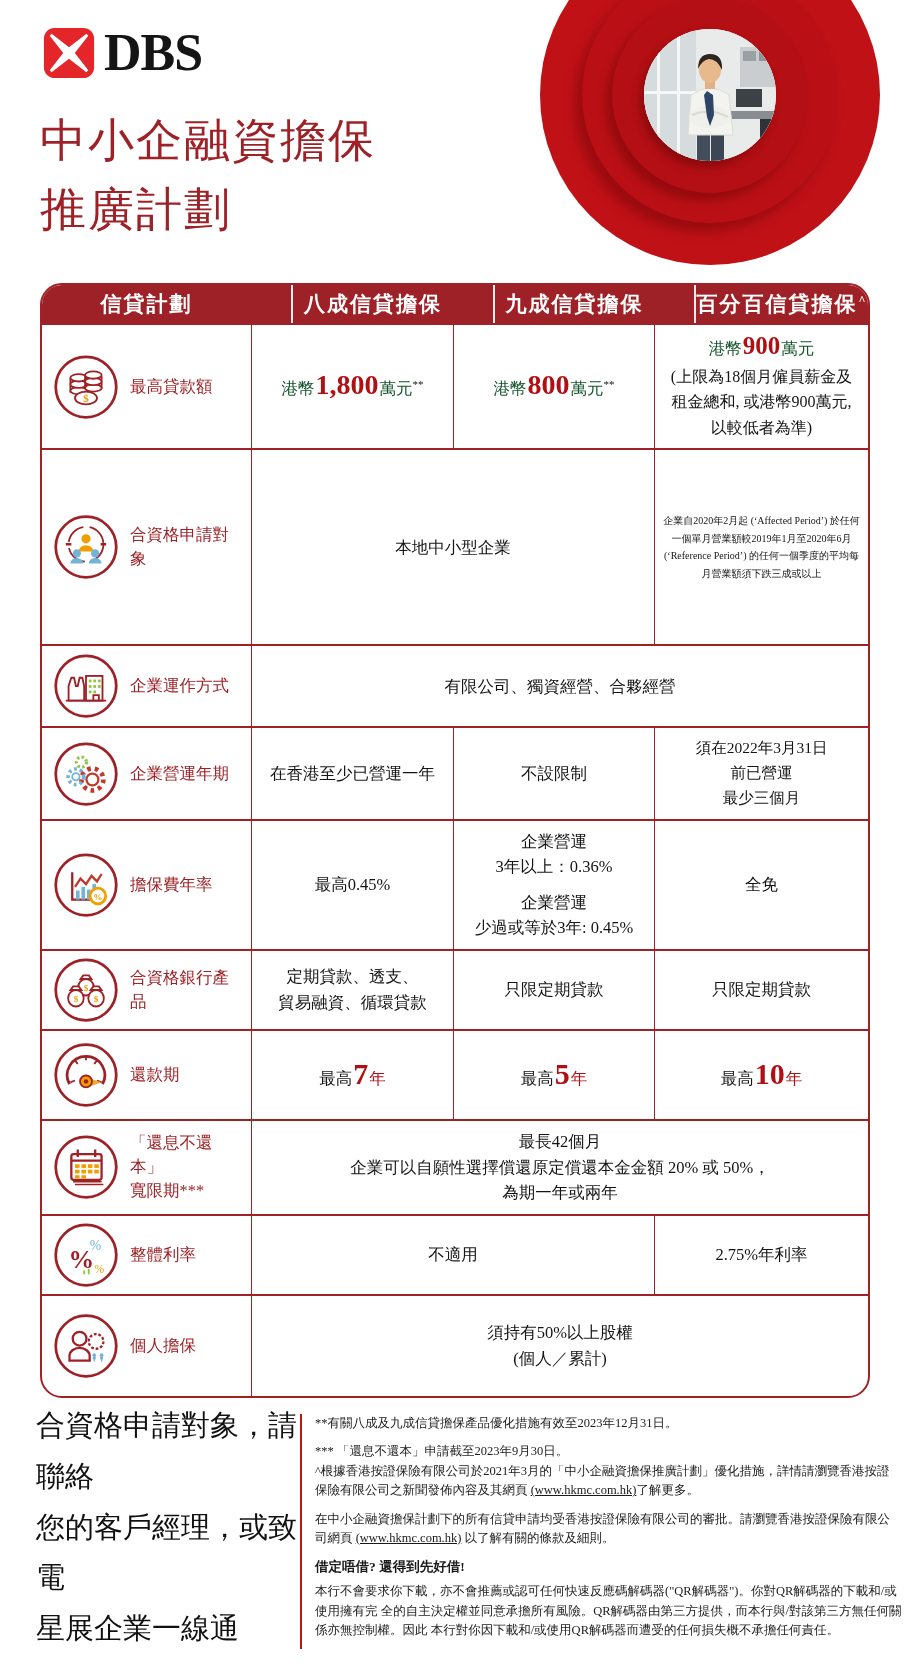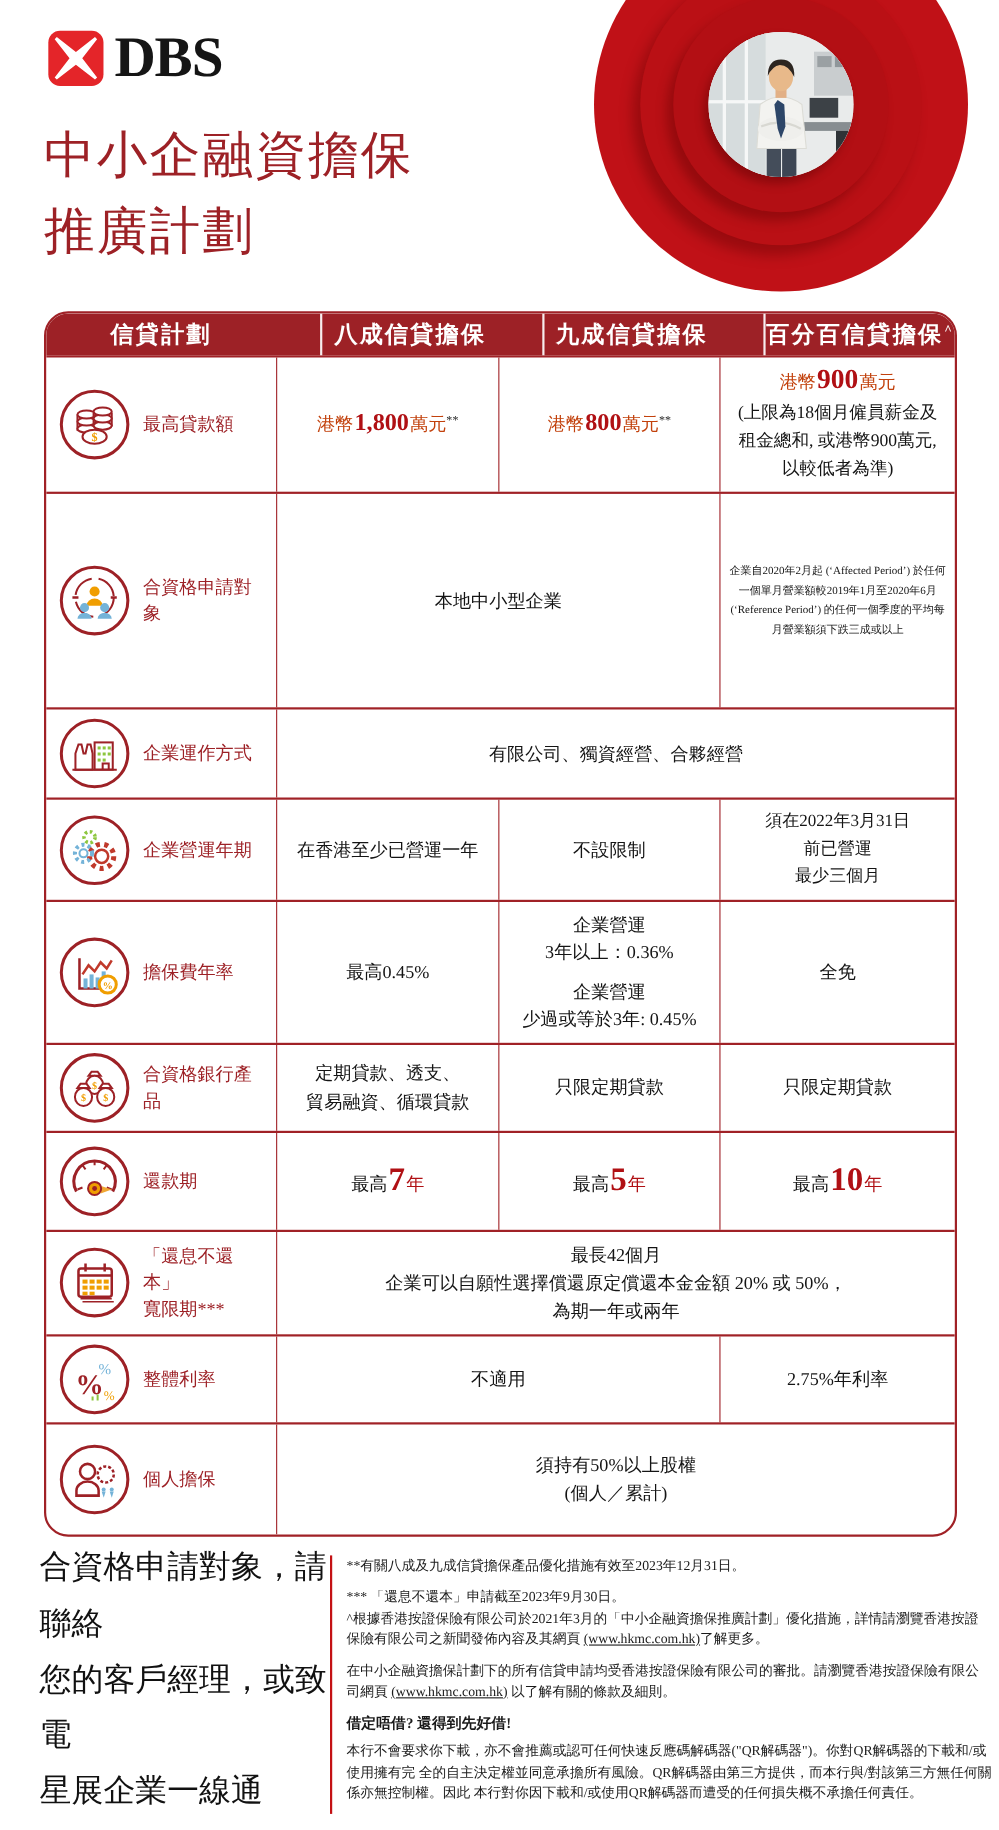--- a/index.html
+++ b/index.html
@@ -43,22 +43,22 @@
   .cell{border-left:1.5px solid var(--line-red);display:flex;flex-direction:column;
         justify-content:center;align-items:center;text-align:center;padding:8px 10px;
         font-size:16.5px;color:#141414;line-height:1.55;}
   .cell.span23{grid-column:2/4;}
   .cell.span234{grid-column:2/5;}
   .label-cell{border-left:none;flex-direction:row;justify-content:flex-start;text-align:left;
         padding:6px 6px 6px 11px;gap:11px;}
   .rlabel{color:var(--brand-red);font-size:16.5px;line-height:1.45;}
   .icn{flex:0 0 auto;}
 
-  .money .t{font-size:16.5px;color:#c2410c;font-family:Liberation Serif, serif;}
-  .bignum{font-size:22px;font-weight:700;color:var(--accent-red);line-height:1;padding:0 1px;}
+  .money .t{font-size:16.5px;color:#14532d;font-family:Liberation Serif, serif;}
+  .bignum{font-size:28px;font-weight:700;color:var(--accent-red);line-height:1;padding:0 1px;}
   .bignum.sm{font-size:25px;}
   .ss{font-size:11px;color:#141414;transform:translateY(-6px);display:inline-block;}
   .note{font-size:16px;line-height:1.6;color:#141414;margin-top:2px;}
   .longtext{font-size:10px;line-height:1.78;padding:6px 8px;}
   .mid{font-size:15.5px;line-height:1.6;}
   .red-yr{color:var(--accent-red);}
   .repay .bignum{font-size:30px;}
   .gapline{height:10px;}
 
   

